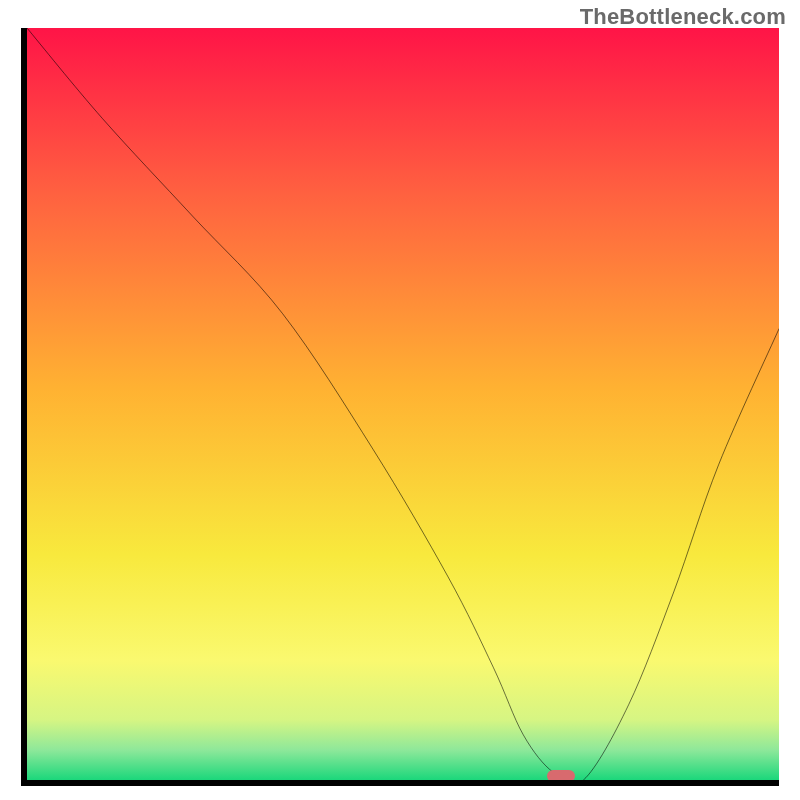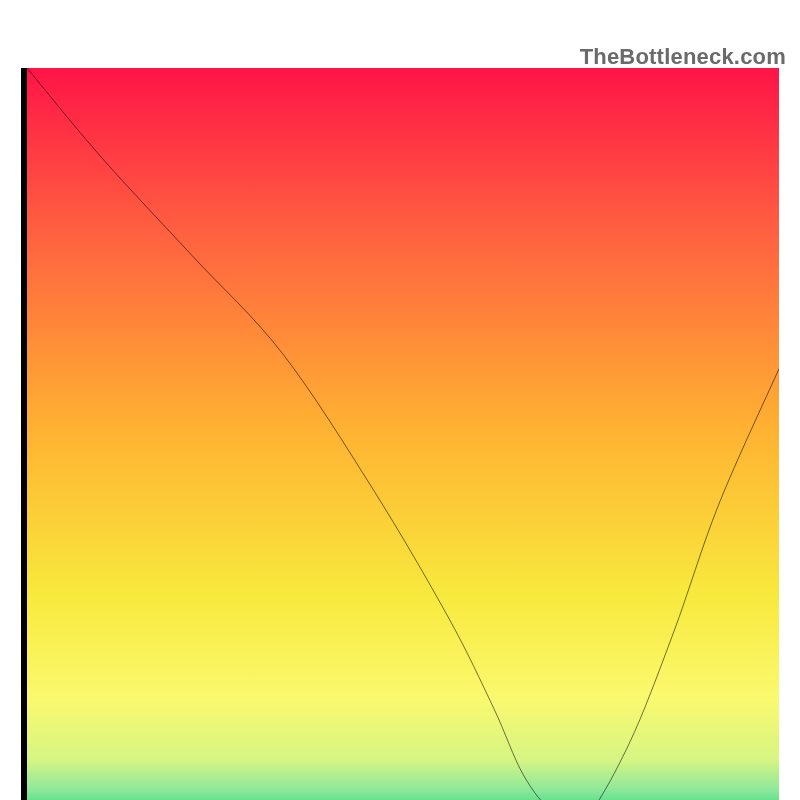--- a/index.html
+++ b/index.html
@@ -9,21 +9,20 @@
     height: 800px;
     background: #ffffff;
     font-family: Arial, Helvetica, sans-serif;
     position: relative;
     overflow: hidden;
   }
   .container {
     position: relative;
     width: 800px;
     height: 716px;
-    margin-top: 40px;
   }
   .watermark {
     position: absolute;
     top: 4px;
     right: 14px;
     font-size: 22px;
     font-weight: 600;
     color: #6a6a6a;
     letter-spacing: 0.2px;
     z-index: 10;

